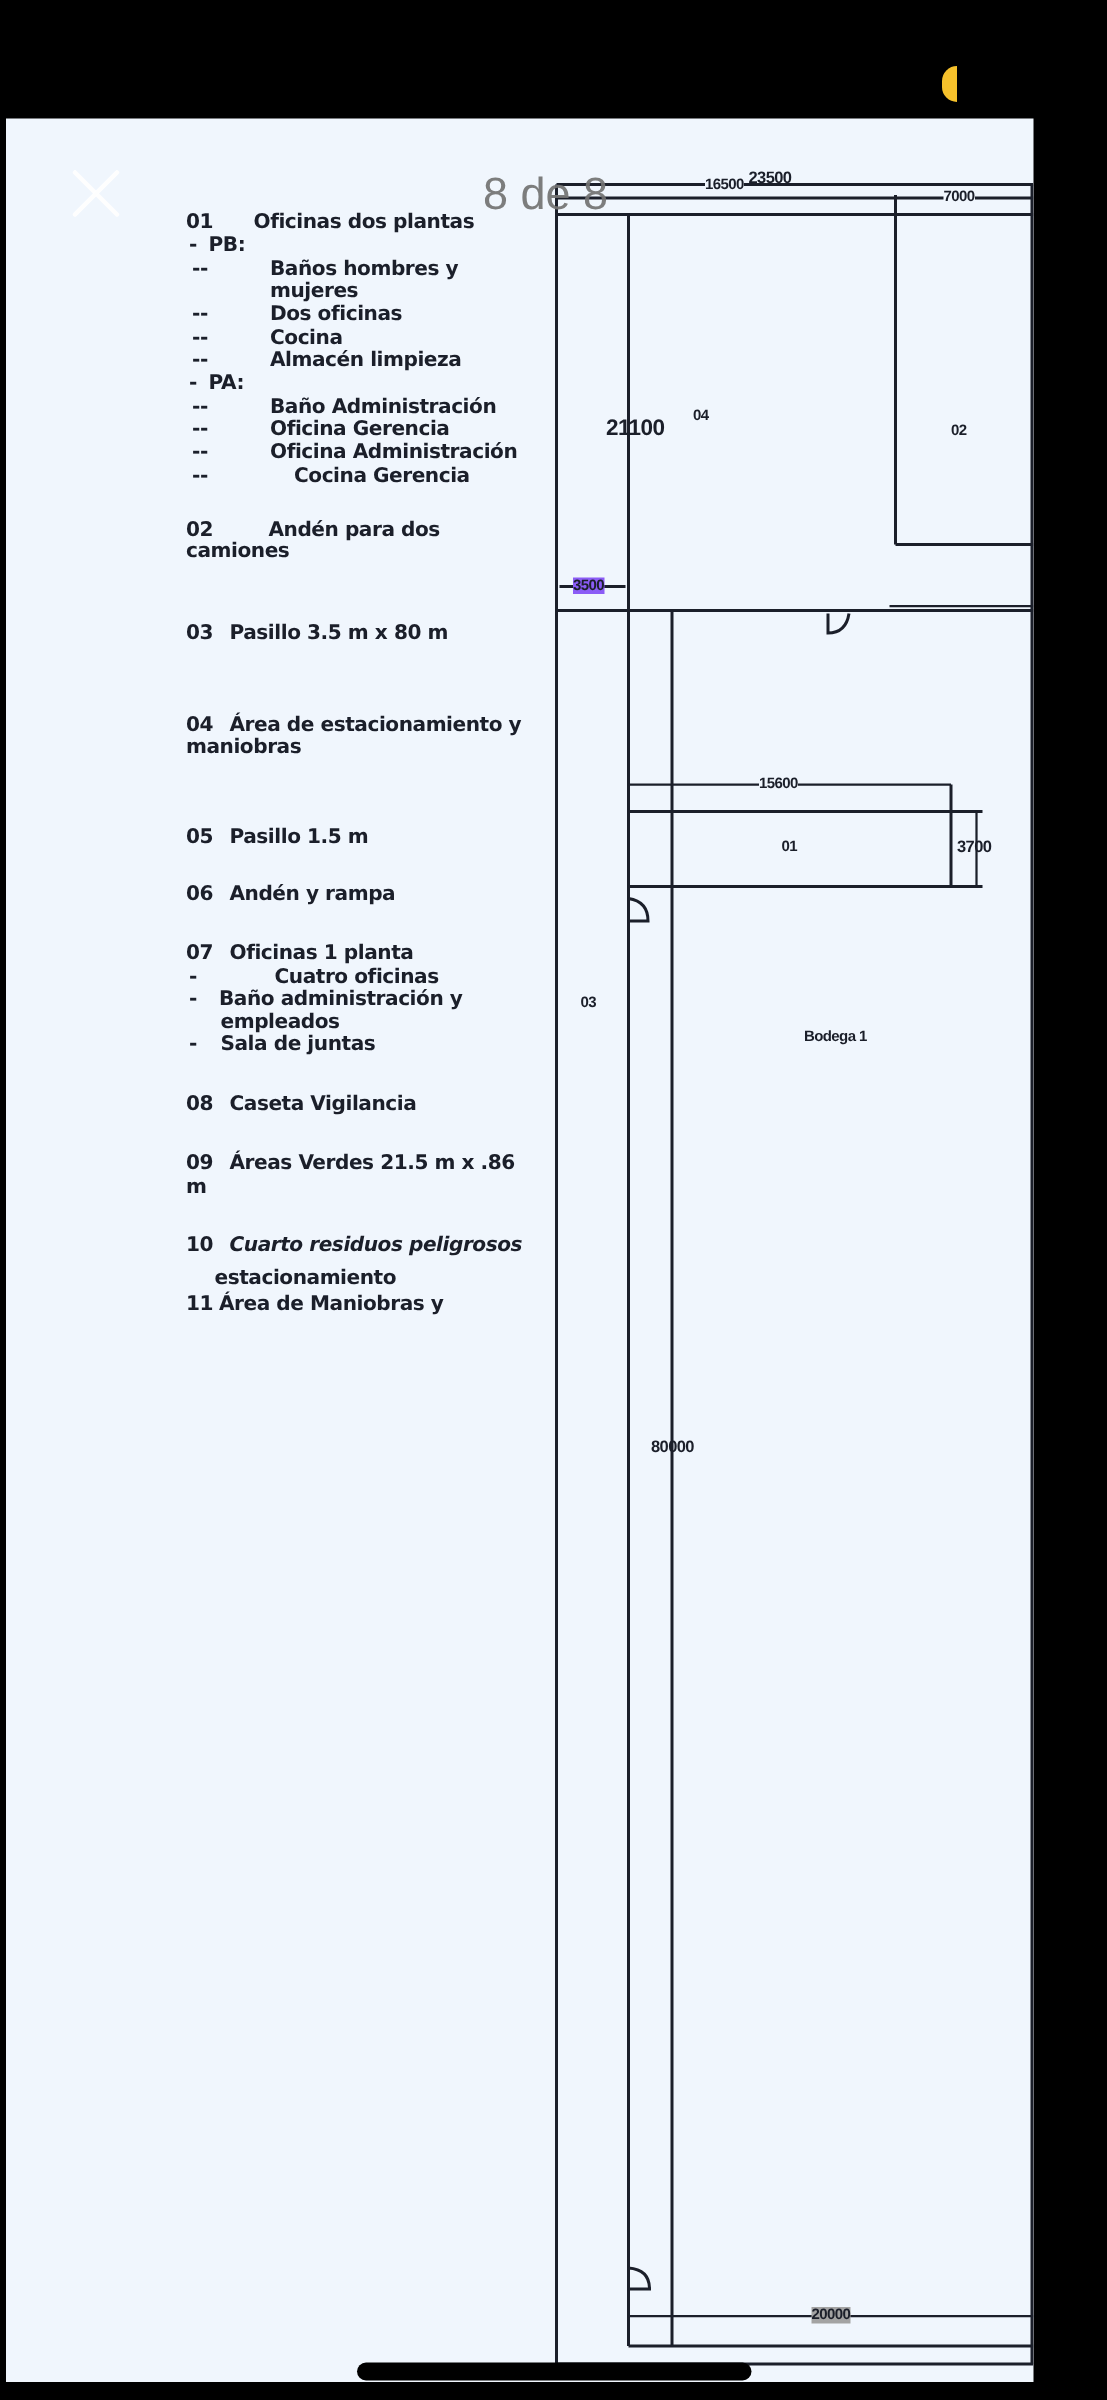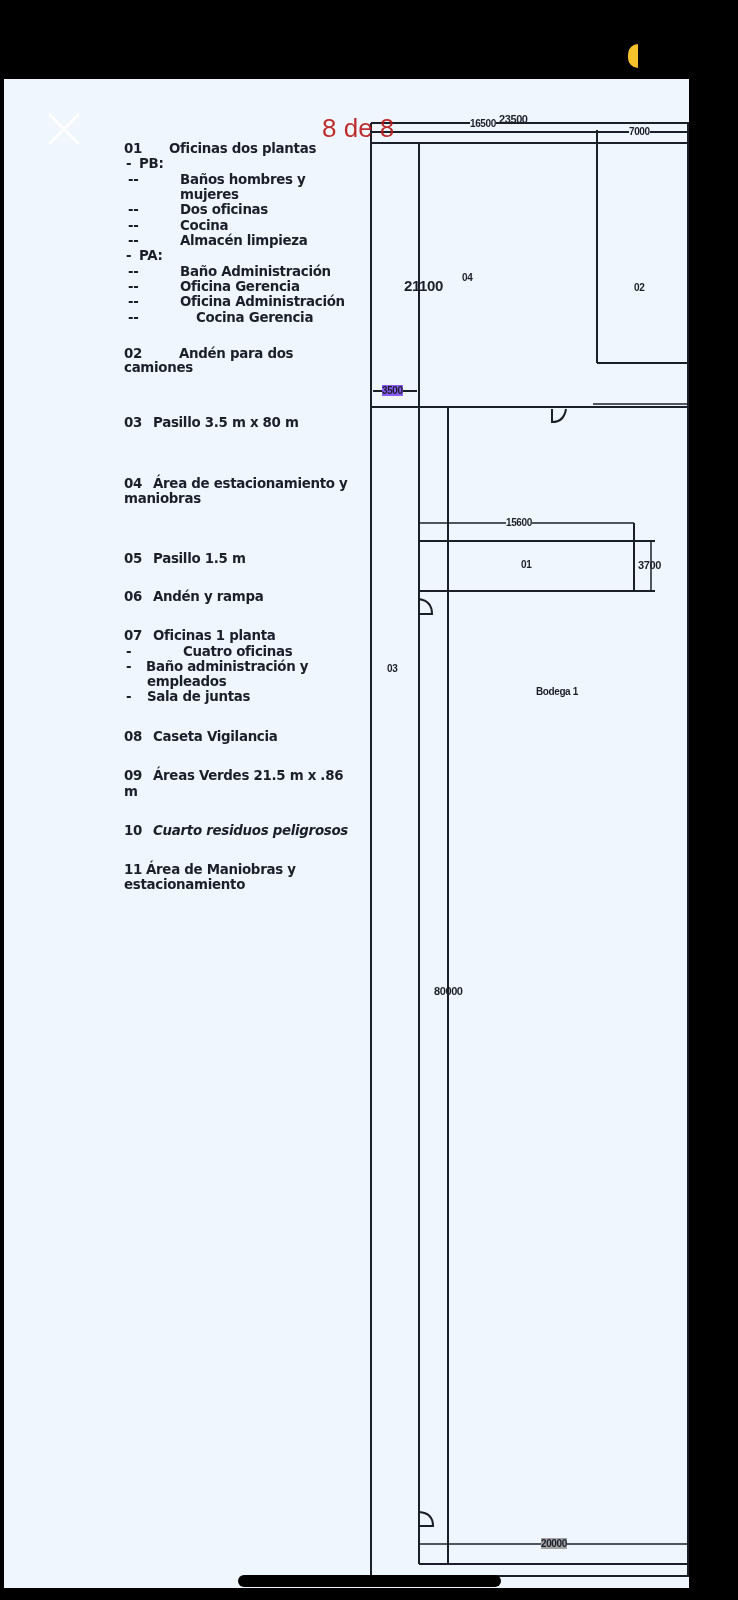--- a/index.html
+++ b/index.html
@@ -12,21 +12,21 @@
       background: #f6c12b; border-radius: 12px 0 0 12px;
     }
     .doc {
       position: absolute; left: 4px; top: 79px; width: 685px; height: 1509px;
       background: #f0f6fd; overflow: hidden;
     }
     .close-btn {
       position: absolute; left: 40px; top: 30px; width: 40px; height: 40px; cursor: pointer;
     }
     .page-counter {
-      position: absolute; left: 318px; top: 34px; color: #b91c1c; font-size: 26px;
+      position: absolute; left: 318px; top: 34px; color: #737373; font-size: 30px;
       font-family: "Liberation Sans", sans-serif; opacity: 0.92; z-index: 5;
     }
     .legend {
       position: absolute; left: 120px; top: 62px; width: 250px;
       font-family: "DejaVu Sans", sans-serif; font-weight: bold; font-size: 13.4px;
       color: #1b1f2a; line-height: 15.6px; letter-spacing: -0.3px;
     }
     .legend .row { position: absolute; left: 0; white-space: nowrap; }
     .plan { position: absolute; left: 0; top: 0; width: 685px; height: 1509px; }
     .plan-label {
@@ -89,21 +89,21 @@
   <span class="plan-label" style="left:625px; top:47px; background:#f0f6fd;">7000</span>
   <span class="plan-label" style="left:400px; top:198px; font-size:15px;">21100</span>
   <span class="plan-label" style="left:458px; top:193px;">04</span>
   <span class="plan-label" style="left:630px; top:203px;">02</span>
   <span class="plan-label" style="left:378px; top:306px; background:#8b5cf6;">3500</span>
   <span class="plan-label" style="left:502px; top:438px; background:#f0f6fd;">15600</span>
   <span class="plan-label" style="left:517px; top:480px;">01</span>
   <span class="plan-label" style="left:634px; top:480px; font-size:11px;">3700</span>
   <span class="plan-label" style="left:383px; top:584px;">03</span>
   <span class="plan-label" style="left:532px; top:607px;">Bodega 1</span>
-  <span class="plan-label" style="left:430px; top:880px; font-size:11px;margin-top:26px;">80000</span>
+  <span class="plan-label" style="left:430px; top:880px; font-size:11px;">80000</span>
   <span class="plan-label" style="left:537px; top:1459px; background:#a3a3a3;">20000</span>
 
   <div class="legend">
     <div class="row" style="top:0px;">
       <span>01</span>
       <span style="position:absolute; left:45px;">Oficinas dos plantas</span>
     </div>
     <div class="row" style="top:15px;">
       <span style="position:absolute; left:2px;">-</span>
       <span style="position:absolute; left:15px;">PB:</span>
@@ -214,21 +214,21 @@
 
     <div class="row" style="top:682px;">
       <span>10</span>
       <span style="position:absolute; left:29px;font-style:italic;">Cuarto residuos peligrosos</span>
     </div>
 
     <div class="row" style="top:721px;">
       <span>11</span>
       <span style="position:absolute; left:22px;">Área de Maniobras y</span>
     </div>
-    <div class="row" style="top:736px;">
+    <div class="row" style="top:704px;margin-left:19px;">
       <span>estacionamiento</span>
     </div>
   </div>
 
   <div class="close-btn">
     <svg width="40" height="40" viewBox="0 0 40 40">
       <line x1="6" y1="6" x2="34" y2="34" stroke="#ffffff" stroke-width="3" stroke-linecap="round" opacity="0.95"></line>
       <line x1="34" y1="6" x2="6" y2="34" stroke="#ffffff" stroke-width="3" stroke-linecap="round" opacity="0.95"></line>
     </svg>
   </div>

